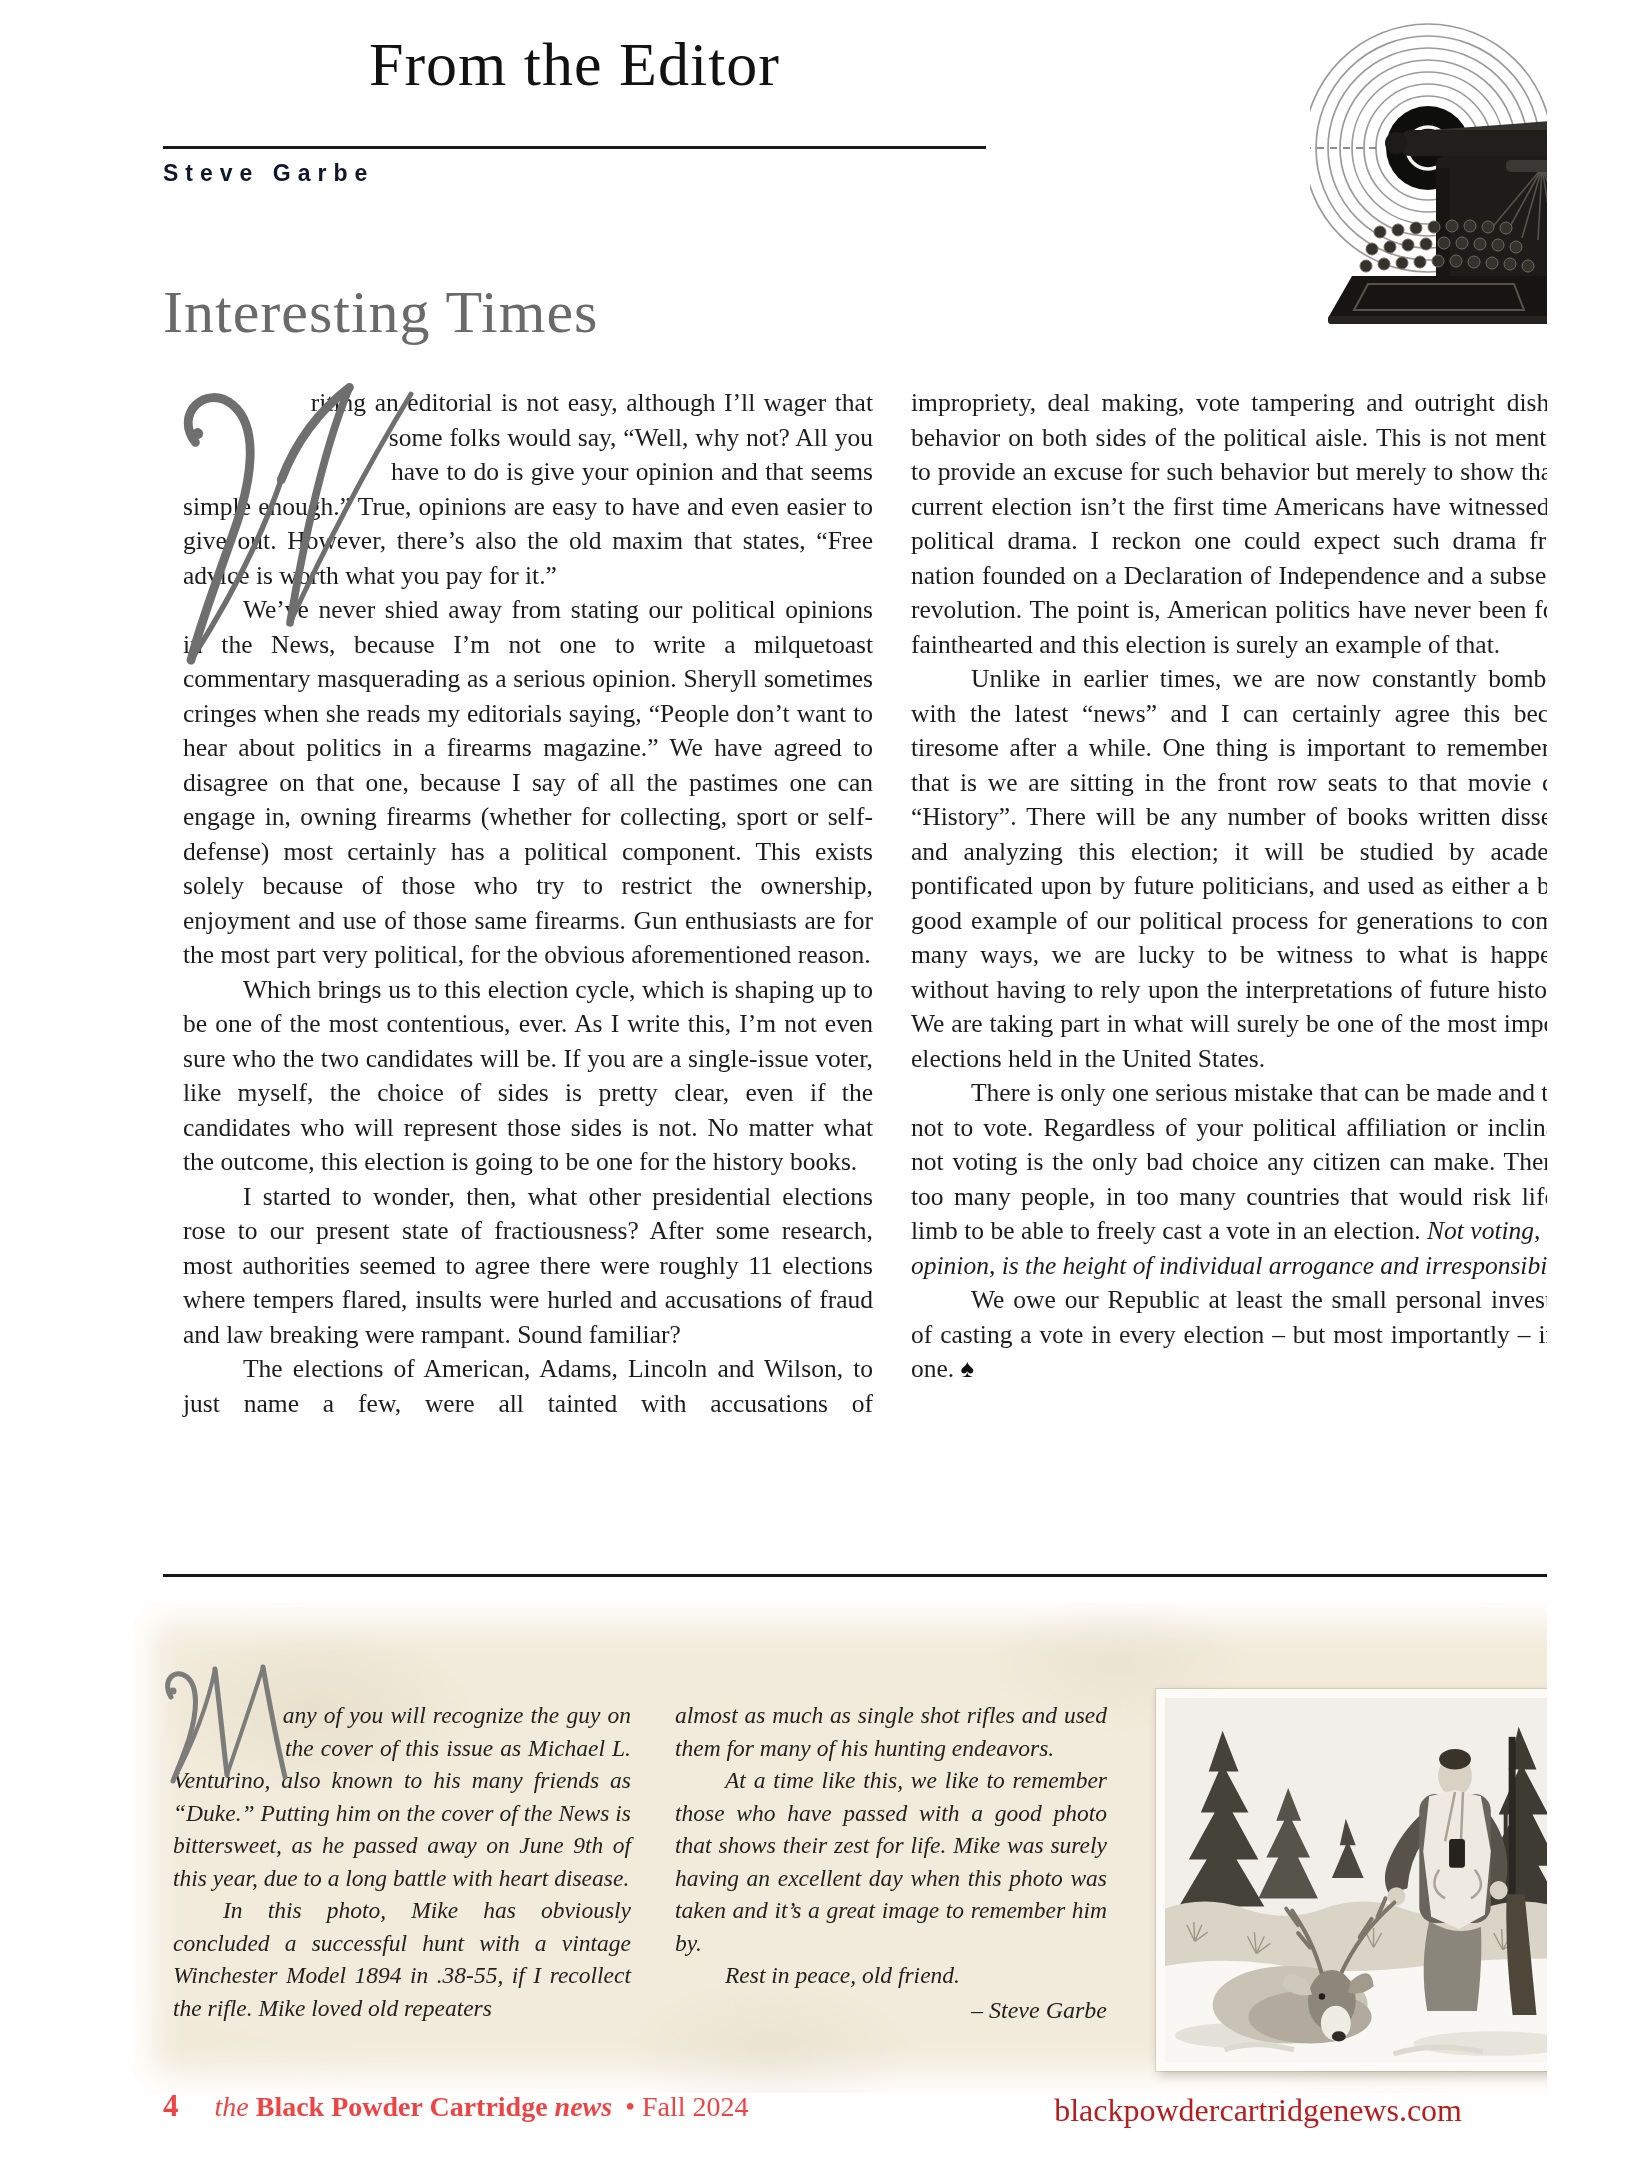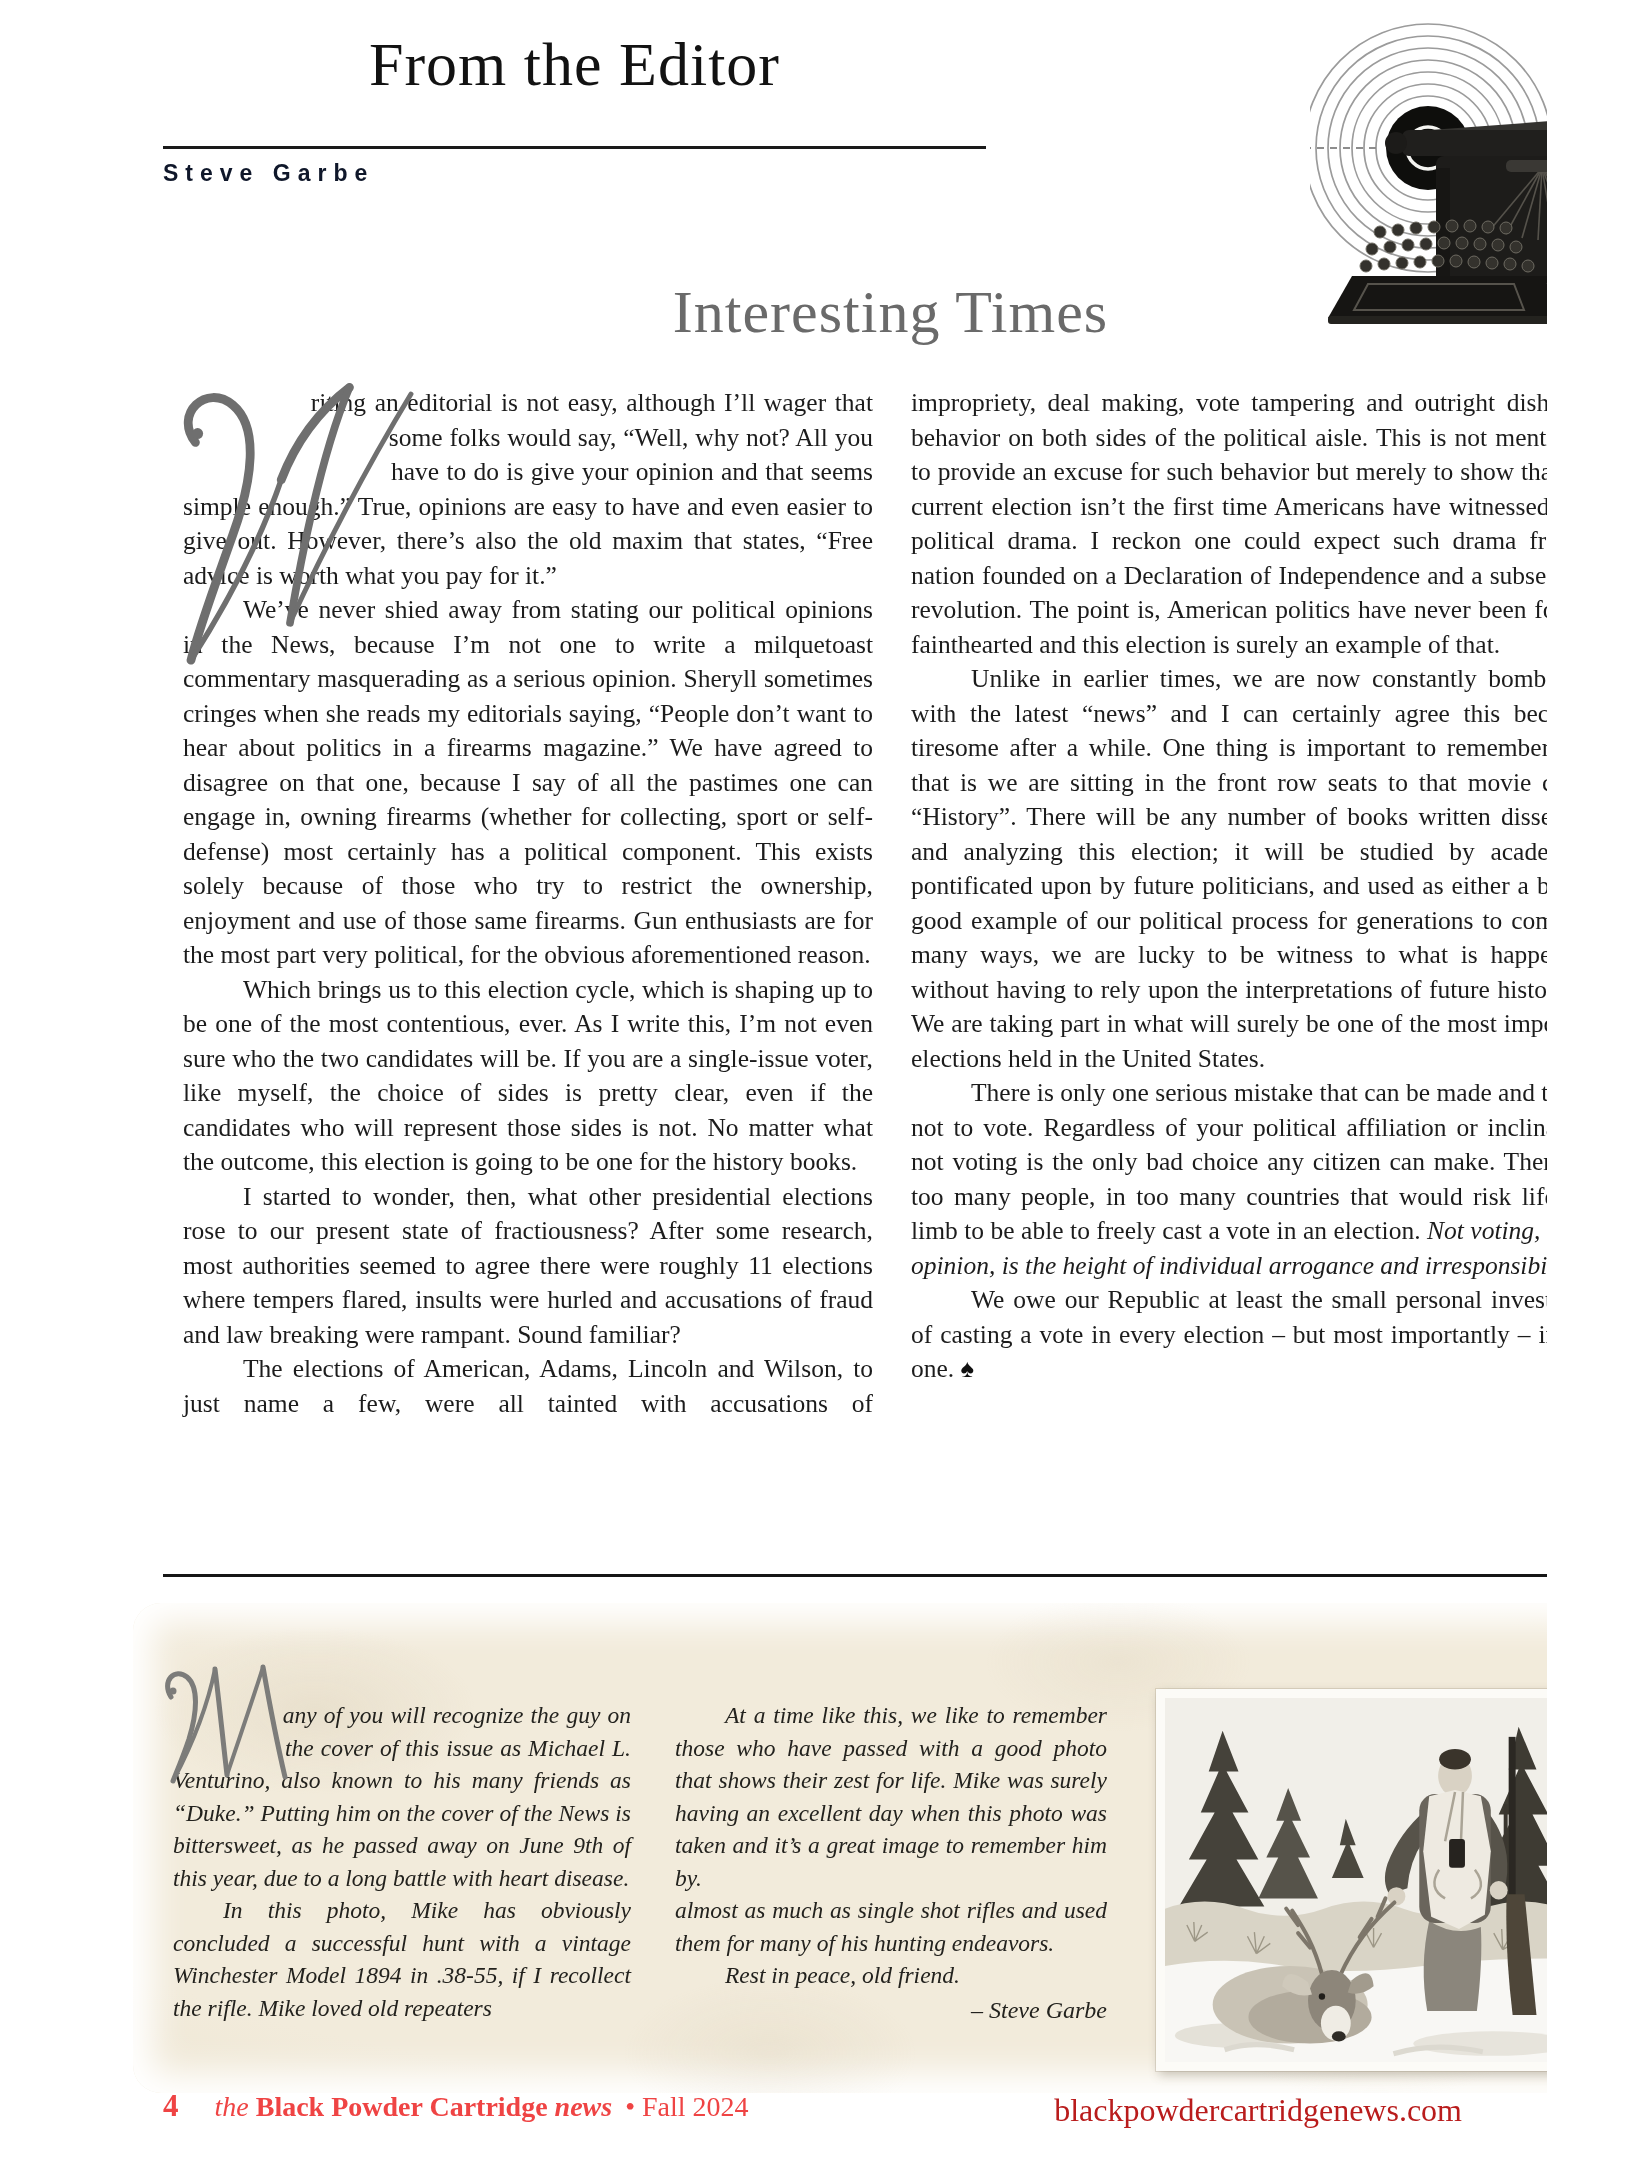--- a/index.html
+++ b/index.html
@@ -14,21 +14,21 @@
   }
   .header-rule{position:absolute;top:146px;left:85px;width:823px;height:3px;background:#1a1a1a;}
   .byline{
     position:absolute;top:160px;left:85px;width:823px;text-align:left;
     font-family:"Liberation Sans", sans-serif;font-size:23px;letter-spacing:7px;color:#0f172a;font-weight:700;
   }
   
   .typewriter-wrap{position:absolute;left:1232px;top:18px;width:396px;height:322px;}
   
   .article-title{
-    position:absolute;top:278px;left:85px;width:1455px;text-align:center;
+    position:absolute;top:278px;left:85px;width:1455px;text-align:left;
     font-size:60px;color:#6a6a6a;letter-spacing:1px;
   }
   .col{
     position:absolute;top:386px;font-size:25.5px;line-height:34.5px;
     text-align:justify;color:#1c1c1c;
   }
   .col-left{left:105px;width:690px;}
   .col-right{left:833px;width:692px;}
   .body-p{margin:0;text-indent:60px;}
   .body-p.nofirst{text-indent:0;}
@@ -229,22 +229,22 @@
             <path d="M106 32 C112 66 120 108 128 142" stroke-width="5"></path>
             <circle cx="16" cy="56" r="3.5" fill="#7c7c7a" stroke="none"></circle>
           </g>
         </svg>
           </span><span>any of you will recognize the guy on the cover of this issue as Michael L. Venturino, also known to his many friends as “Duke.” Putting him on the cover of the News is bittersweet, as he passed away on June 9th of this year, due to a long battle with heart disease.</span>
       </p>
       <p class="about-p force-just"><span>In this photo, Mike has obviously concluded a successful hunt with a vintage Winchester Model 1894 in .38-55, if I recollect the rifle. Mike loved old repeaters</span></p>
     </div>
 
     <div class="about-col about-col2">
+      <p class="about-p nofirst"><span>almost as much as single shot rifles and used them for many of his hunting endeavors.</span></p>
       <p class="about-p"><span>At a time like this, we like to remember those who have passed with a good photo that shows their zest for life. Mike was surely having an excellent day when this photo was taken and it’s a great image to remember him by.</span></p>
-      <p class="about-p nofirst"><span>almost as much as single shot rifles and used them for many of his hunting endeavors.</span></p>
       <p class="about-p"><span>Rest in peace, old friend.</span></p>
       <p class="sig-steve">– Steve Garbe</p>
     </div>
 
     <div class="photo-frame">
       <svg viewBox="0 0 444 356" preserveAspectRatio="none">
         <rect x="0" y="0" width="444" height="356" fill="#f1efe9"></rect>
 
         <path d="M58 32 L74 72 L62 72 L84 112 L68 112 L94 158 L72 158 L100 204 L14 204 L42 158 L24 158 L50 112 L36 112 L54 72 L44 72 Z" fill="#45423a"></path>
         <path d="M124 88 L137 120 L128 120 L146 156 L134 156 L154 196 L94 196 L114 156 L102 156 L120 120 L112 120 Z" fill="#56534a"></path>

